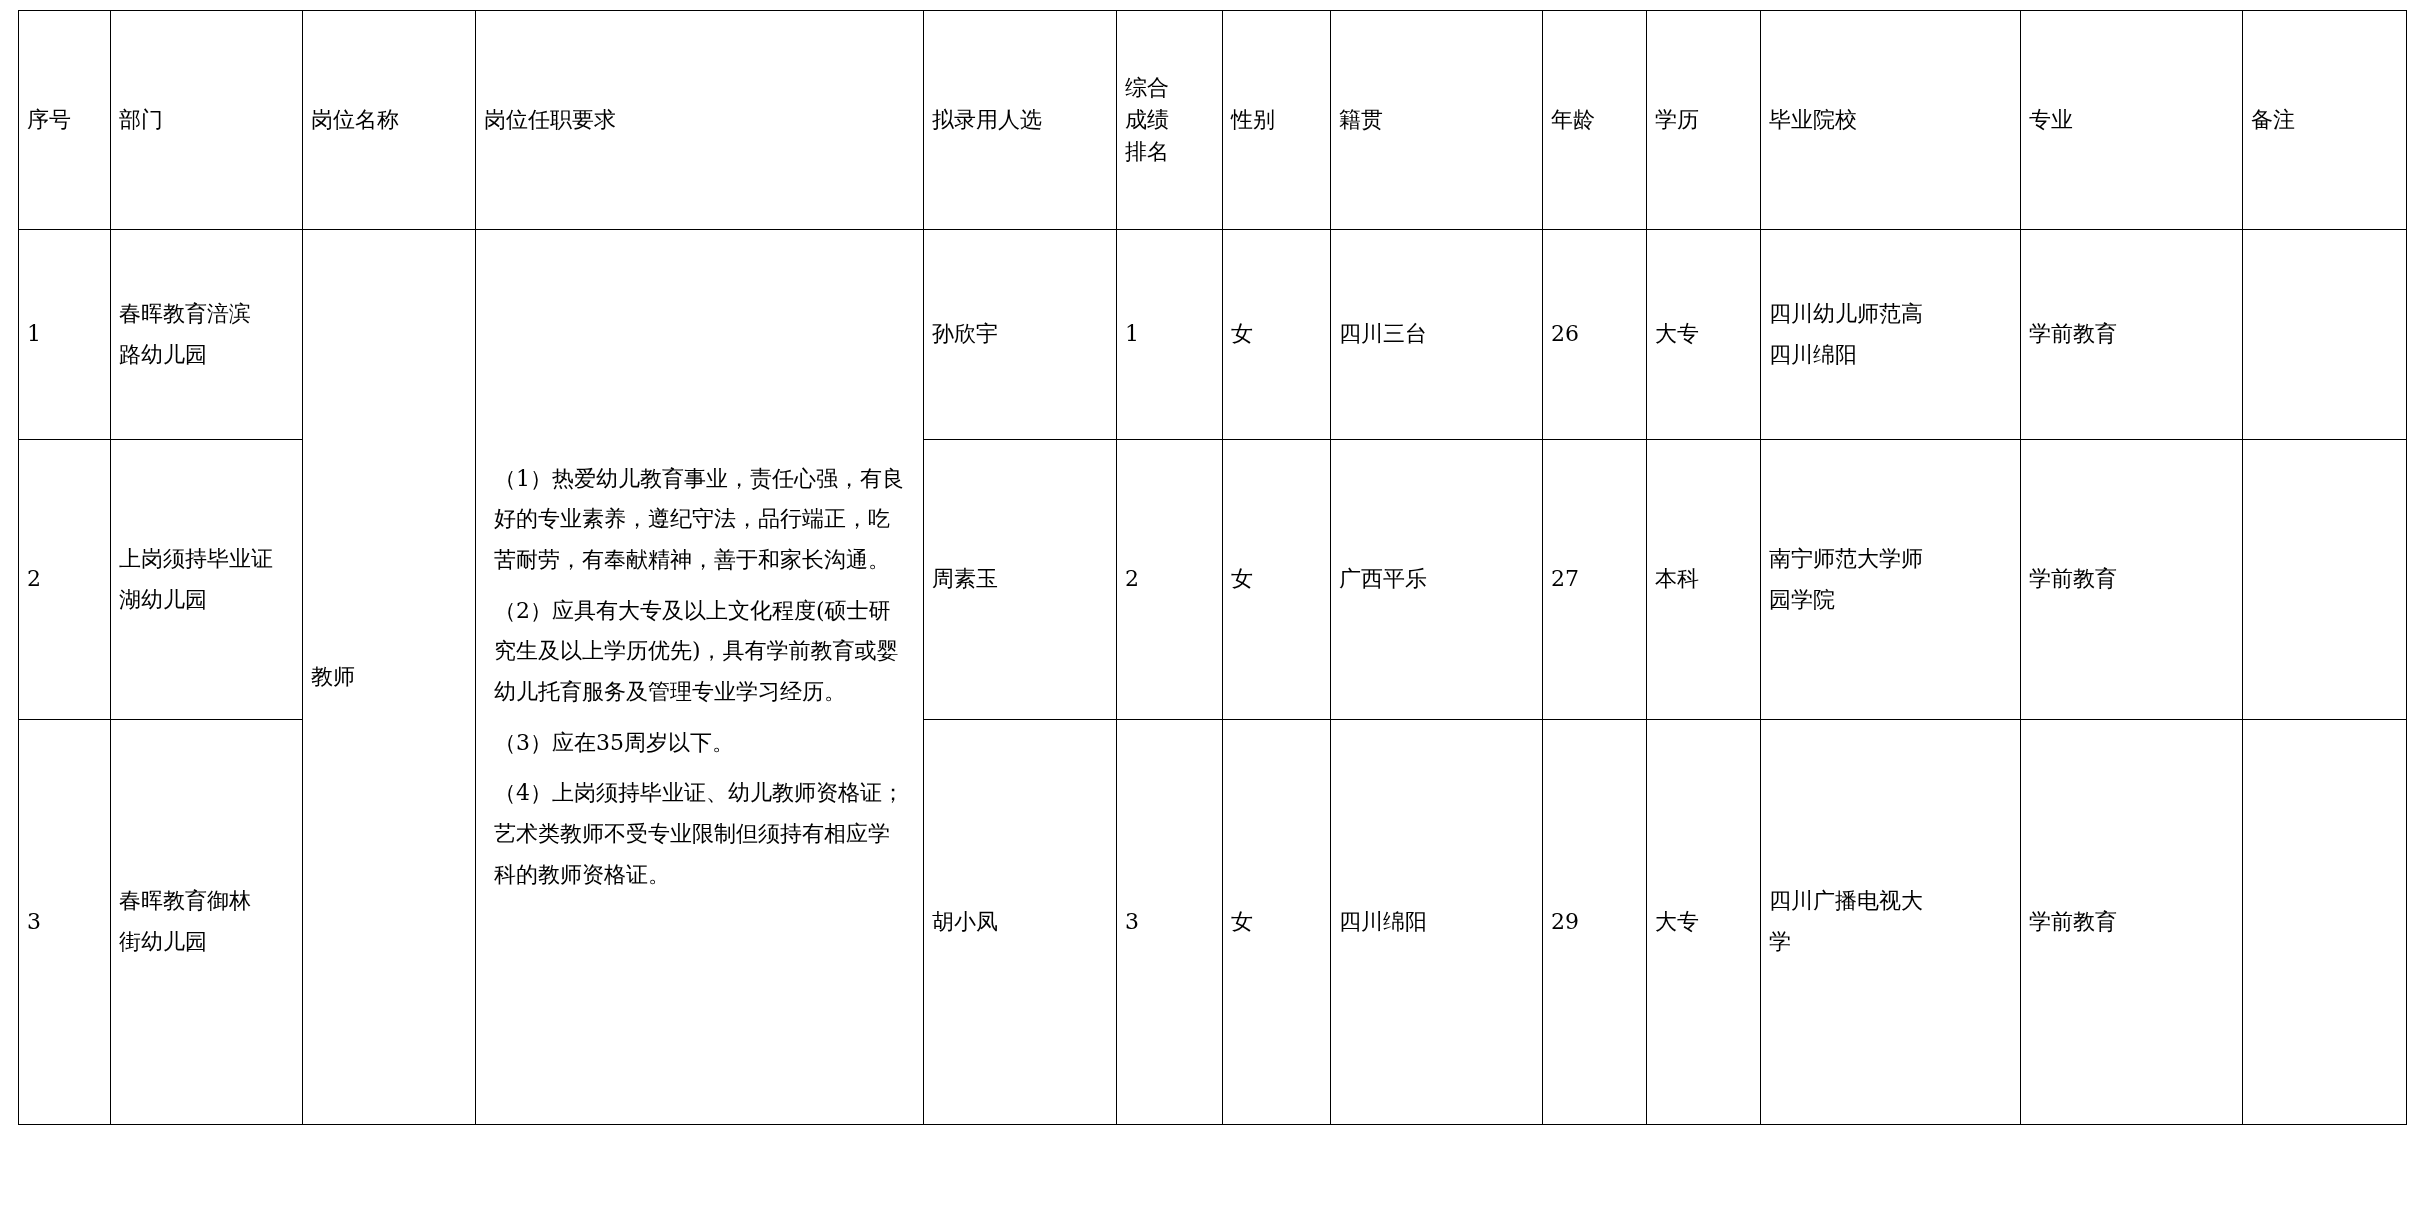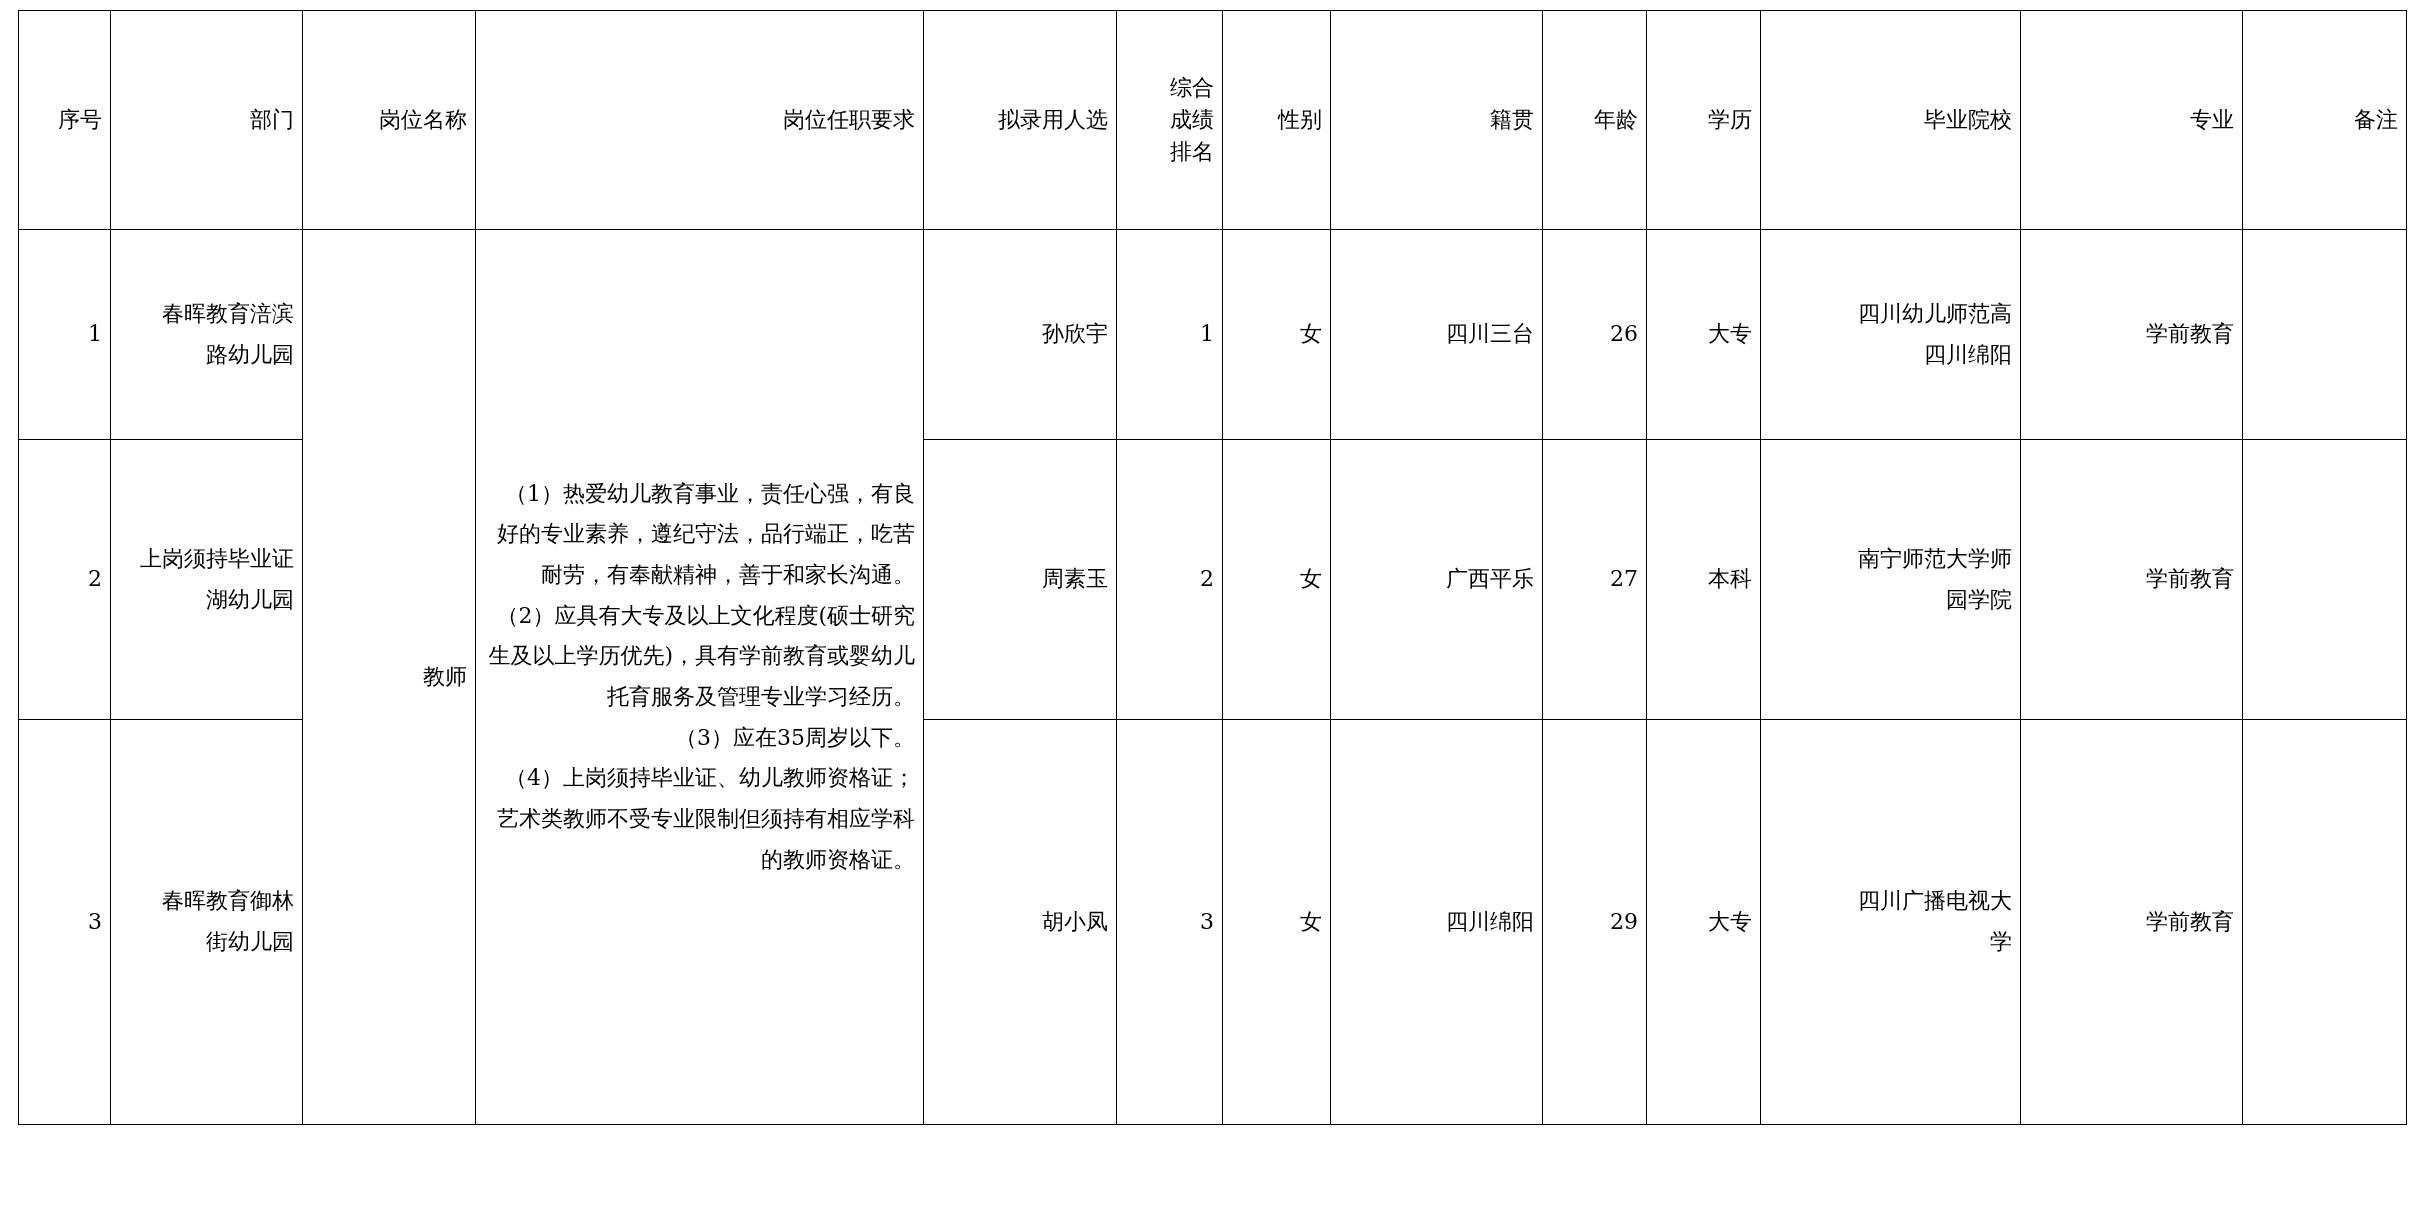--- a/index.html
+++ b/index.html
@@ -22,21 +22,21 @@
     padding: 10px 18px 0 18px;
   }
   table.grid {
     border-collapse: collapse;
     table-layout: fixed;
     width: 2388px;
     margin: 0;
   }
   table.grid td, table.grid th {
     border: 1px solid #000000;
-    text-align: right;
+    text-align: left;
     vertical-align: middle;
     font-weight: normal;
     padding: 4px 8px;
     font-size: 22px;
     line-height: 1.85;
     color: #000;
   }
   thead td {
     height: 210px;
     font-size: 23px;
@@ -46,21 +46,21 @@
     line-height: 1.45;
   }
   td.req-cell {
     text-align: left;
     vertical-align: top;
     padding: 14px 16px 14px 16px;
     line-height: 2.05;
     font-size: 22px;
   }
   td.req-cell p {
-    margin: 0;
+    margin: 10px;
     text-indent: 0;
   }
   td.dept-cell, td.school-cell, td.name-cell {
     line-height: 1.95;
   }
   td.job-cell {
     vertical-align: middle;
     margin-left: 8px;
   }
   .two-line span, .dept-cell span, .school-cell span {

